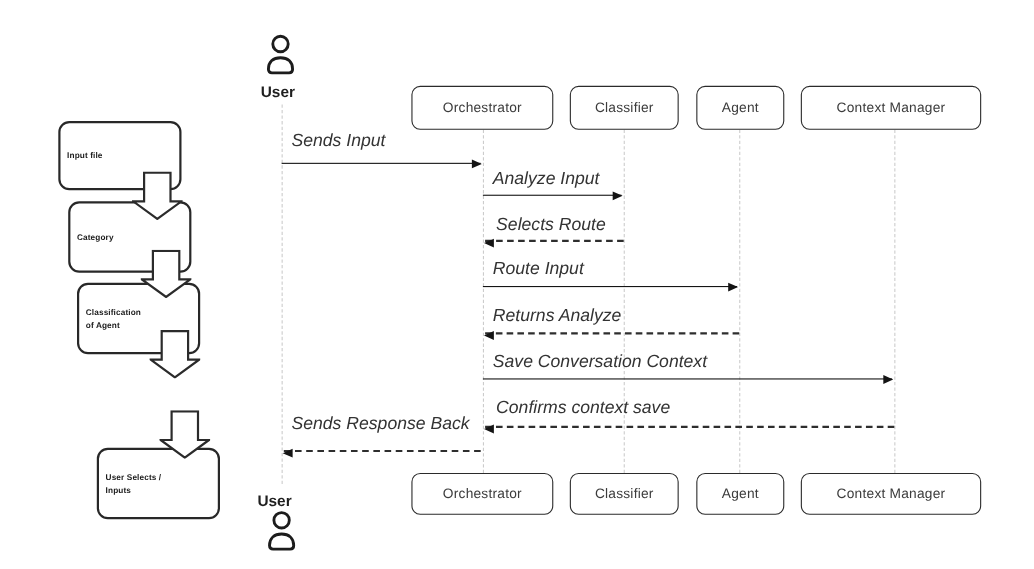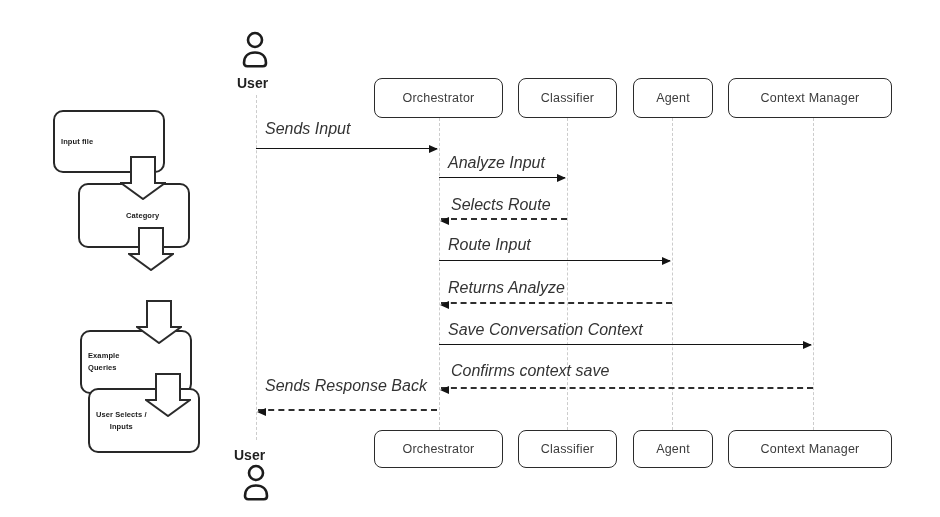--- a/index.html
+++ b/index.html
@@ -111,28 +111,28 @@
     </div>
 
   <div class="msg-label" style="left:265px; top:377px;">Sends Response Back</div>
   <div class="arrow dashed left" style="left:258px; top:409px; width:179px;">
       <span class="head"></span>
     </div>
 
   <div class="fcbox" style="left:53px; top:110px; height:63px;">
     <div class="fclabel">Input file</div>
   </div>
-  <div class="fcbox" style="left:78px; top:183px; height:65px;padding-left:40px;">
+  <div class="fcbox" style="left:62px; top:183px; height:65px;">
     <div class="fclabel">Category</div>
   </div>
-  <div class="fcbox" style="left:80px; top:330px; height:64px;">
-    <div class="fclabel">Example
-Queries</div>
+  <div class="fcbox" style="left:70px; top:257px; height:65px;">
+    <div class="fclabel">Classification
+of Agent</div>
   </div>
-  <div class="fcbox" style="left:88px; top:388px; height:65px;text-align:center;">
+  <div class="fcbox" style="left:88px; top:407px; height:65px;">
     <div class="fclabel">User Selects /
 Inputs</div>
   </div>
 
   <div class="blockarrow" style="left:120px; top:156px;">
     <svg width="46" height="44" viewBox="0 0 46 44">
       <polygon points="11,1 35,1 35,27 45,27 23,43 1,27 11,27" fill="#ffffff" stroke="#2b2b2b" stroke-width="2" stroke-linejoin="miter"></polygon>
     </svg>
   </div>
   <div class="blockarrow" style="left:128px; top:227px;">

